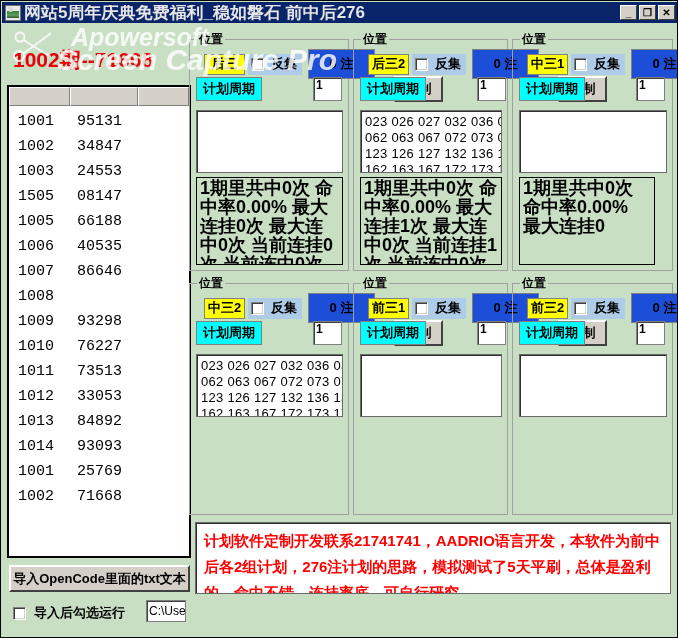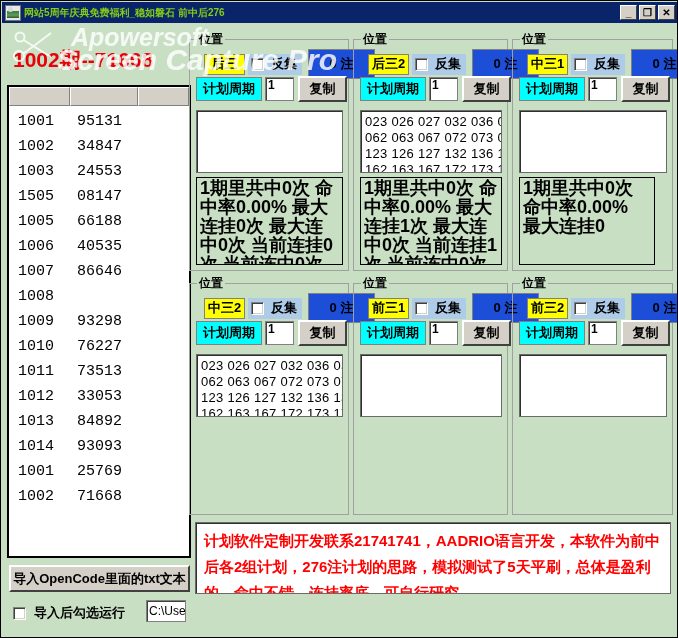--- a/index.html
+++ b/index.html
@@ -46,22 +46,22 @@
     background: linear-gradient(180deg,#3a7a3a 0%, #5aa05a 60%, #2d5c2d 100%);
   }
   #title-icon::after {
     content: "";
     position: absolute;
     left: 2px; top: 1px; width: 5px; height: 5px;
     background: #d8d8d8;
     border-radius: 50%;
   }
   #title-text {
-    color: #84cc16;
-    font-size: 10px;
+    color: #e5e5e5;
+    font-size: 17px;
     font-weight: bold;
     white-space: nowrap;
     overflow: hidden;
     letter-spacing: 0px;
     flex: 1 1 auto;
     line-height: 16px;
   }
   .win-btns { display: flex; gap: 2px; flex: none; margin-right: 1px; }
   .win-btn {
     width: 17px; height: 15px;
@@ -307,20 +307,21 @@
     align-items: center;
     justify-content: center;
     cursor: default;
     white-space: nowrap;
   }
   .row2 {
     position: absolute;
     left: 6px; top: 36px;
     display: flex;
     align-items: center;
+    gap: 48px;
   }
   .cycle-badge {
     height: 24px;
     width: 66px;
     background: #00ffff;
     border: 1px solid #808080;
     box-sizing: border-box;
     font-size: 13px;
     font-weight: bold;
     color: #000;

